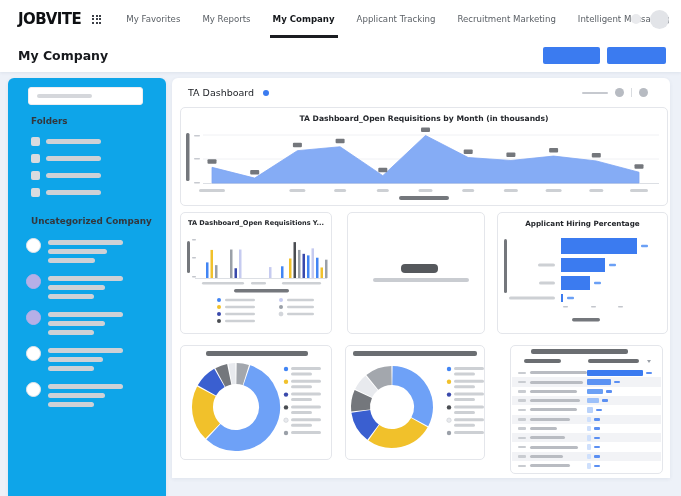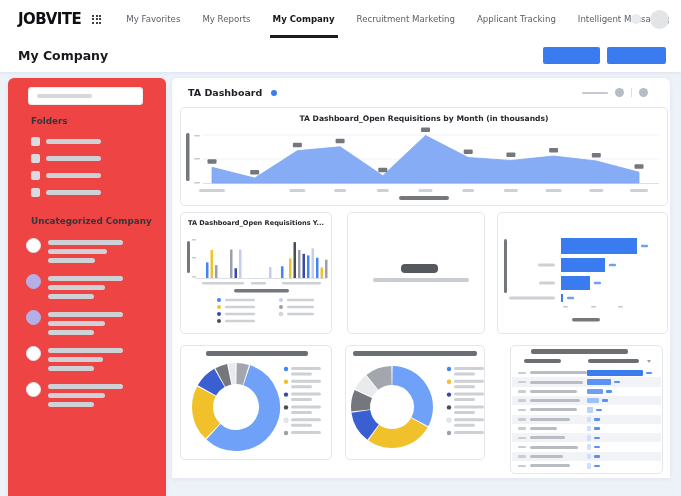--- a/index.html
+++ b/index.html
@@ -21,39 +21,39 @@
   .nav-item.active::after{content:"";position:absolute;left:8px;right:8px;bottom:0;height:3px;background:#1b1d21;}
   .nav-right{position:absolute;right:0;top:0;height:38px;display:flex;align-items:center;gap:9px;padding-right:12px;}
   .bell-circle{width:10px;height:10px;border-radius:50%;background:#e9eaed;}
   .avatar{width:19px;height:19px;border-radius:50%;background:#e2e4e8;}
   .pagehead-title{position:absolute;left:18px;top:48px;font-size:12.5px;font-weight:bold;color:#17191d;}
   .head-btn{position:absolute;top:47px;height:17px;background:#3b7bf0;border:none;border-radius:2px;cursor:pointer;}
   .head-btn.b1{left:543px;width:57px;}
   .head-btn.b2{left:607px;width:59px;}
 
   
-  .sidebar{position:absolute;left:8px;top:78px;width:158px;height:418px;background:#ef4444;
+  .sidebar{position:absolute;left:8px;top:78px;width:158px;height:418px;background:#0ea5e9;
            border-radius:6px 6px 0 0;box-shadow:0 1px 4px rgba(40,60,90,.07);}
   .search-box{position:absolute;left:20px;top:9px;width:113px;height:16px;background:#fff;
               border:1px solid #ededf0;border-radius:3px;}
   .search-box .ph{position:absolute;left:8px;top:6px;width:55px;height:4px;border-radius:2px;background:#d5d7db;}
   .side-heading{position:absolute;left:23px;font-size:8.8px;font-weight:bold;color:#33373d;}
   .folder-item{position:absolute;left:23px;height:10px;}
   .folder-item .sq{position:absolute;left:0;top:0;width:9px;height:9px;border-radius:2px;background:#d9dbdf;}
   .folder-item .bar{position:absolute;left:15px;top:2px;height:5px;border-radius:3px;background:#ced1d6;}
   .report-item{position:absolute;left:18px;width:130px;}
   .report-item .circ{position:absolute;left:0;top:0;width:13px;height:13px;border-radius:50%;
                      background:#fff;border:1.5px solid #e4e5e9;}
   .report-item.sel .circ{background:#b6afe7;border-color:#b6afe7;}
   .report-item .b{position:absolute;left:22px;height:4.5px;border-radius:3px;background:#ced1d6;}
 
   
   .main{position:absolute;left:172px;top:78px;width:498px;height:400px;background:#fff;
         border-radius:6px 6px 0 0;box-shadow:0 1px 4px rgba(40,60,90,.07);}
-  .dash-title{position:absolute;left:16px;top:9px;font-size:9.5px;font-weight:bold;color:#1c1f24;display:flex;align-items:center;}
+  .dash-title{position:absolute;left:16px;top:9px;font-size:9.5px;font-weight:normal;color:#1c1f24;display:flex;align-items:center;}
   .dash-dot{display:inline-block;width:6px;height:6px;border-radius:50%;background:#3b7bf0;margin-left:9px;}
   .toolbar{position:absolute;right:22px;top:10px;display:flex;align-items:center;gap:7px;}
   .tool-line{width:26px;height:2px;background:#c6c9cf;border-radius:1px;}
   .tool-circle{width:9px;height:9px;border-radius:50%;background:#b7bbc2;}
   .tool-div{width:1px;height:9px;background:#d9dce0;}
 
   .card{position:absolute;background:#fff;border:1px solid #e4e6eb;border-radius:5px;}
   .card-title{position:absolute;left:0;right:0;top:6px;text-align:center;font-weight:bold;color:#24272c;
               white-space:nowrap;overflow:hidden;}
   #card-area{left:8px;top:29px;width:486px;height:97px;}
@@ -98,22 +98,22 @@
         <span></span>
         <span></span>
         <span></span>
         <span></span>
         <span></span>
     </div>
     <div class="nav-items">
         <div class="nav-item">My Favorites</div>
         <div class="nav-item">My Reports</div>
         <div class="nav-item active">My Company</div>
+        <div class="nav-item">Applicant Tracking</div>
         <div class="nav-item">Recruitment Marketing</div>
-        <div class="nav-item">Applicant Tracking</div>
         <div class="nav-item">Intelligent Messaging</div>
       </div>
     <div class="nav-right">
       <div class="bell-circle"></div>
       <div class="avatar"></div>
     </div>
   </div>
   <div class="pagehead-title">My Company</div>
   <button class="head-btn b1"></button>
   <button class="head-btn b2"></button>
@@ -270,20 +270,21 @@
         <rect x="218" y="88" width="50" height="4" rx="2" fill="#74777c"></rect>
       </svg>
   </div>
 
   <div class="card" id="card-empty">
     <div class="center-pill"></div>
     <div class="center-bar"></div>
   </div>
 
   <div class="card" id="card-hiring">
+    <div class="card-title">Applicant Hiring Percentage</div>
     <svg id="hiring-svg" width="169" height="120" viewBox="0 0 169 120">
         <rect x="6" y="26" width="3" height="54" rx="1.5" fill="#74777c"></rect>
         <rect x="63" y="25" width="76" height="16" fill="#3b7bf0"></rect>
         <rect x="143" y="31.8" width="7" height="2.4" rx="1" fill="#6ba0f5"></rect>
         <rect x="40" y="50.5" width="17" height="3" rx="1.5" fill="#cdd0d4"></rect>
         <rect x="63" y="45" width="44" height="14" fill="#3b7bf0"></rect>
         <rect x="111" y="50.8" width="7" height="2.4" rx="1" fill="#6ba0f5"></rect>
         <rect x="41" y="68.5" width="16" height="3" rx="1.5" fill="#cdd0d4"></rect>
         <rect x="63" y="63" width="29" height="14" fill="#3b7bf0"></rect>
         <rect x="96" y="68.8" width="7" height="2.4" rx="1" fill="#6ba0f5"></rect>

